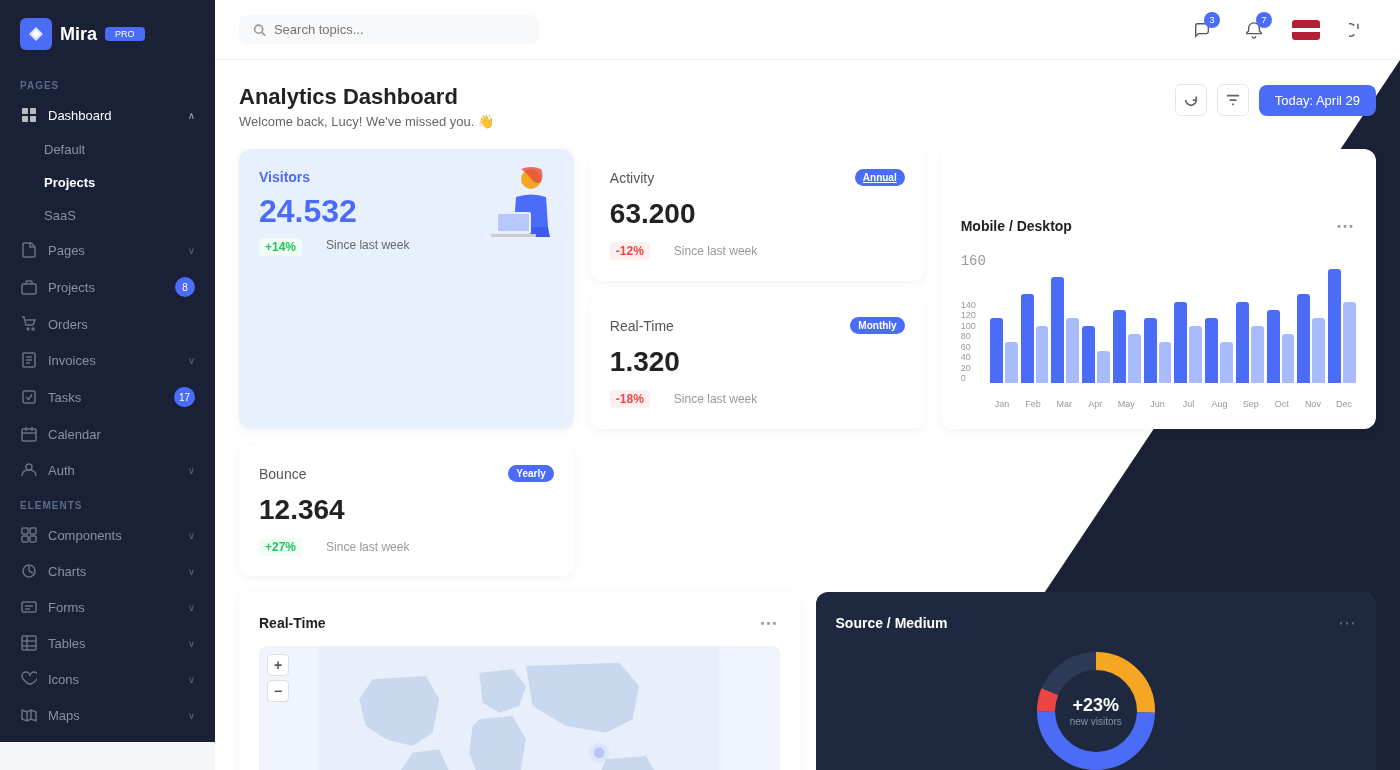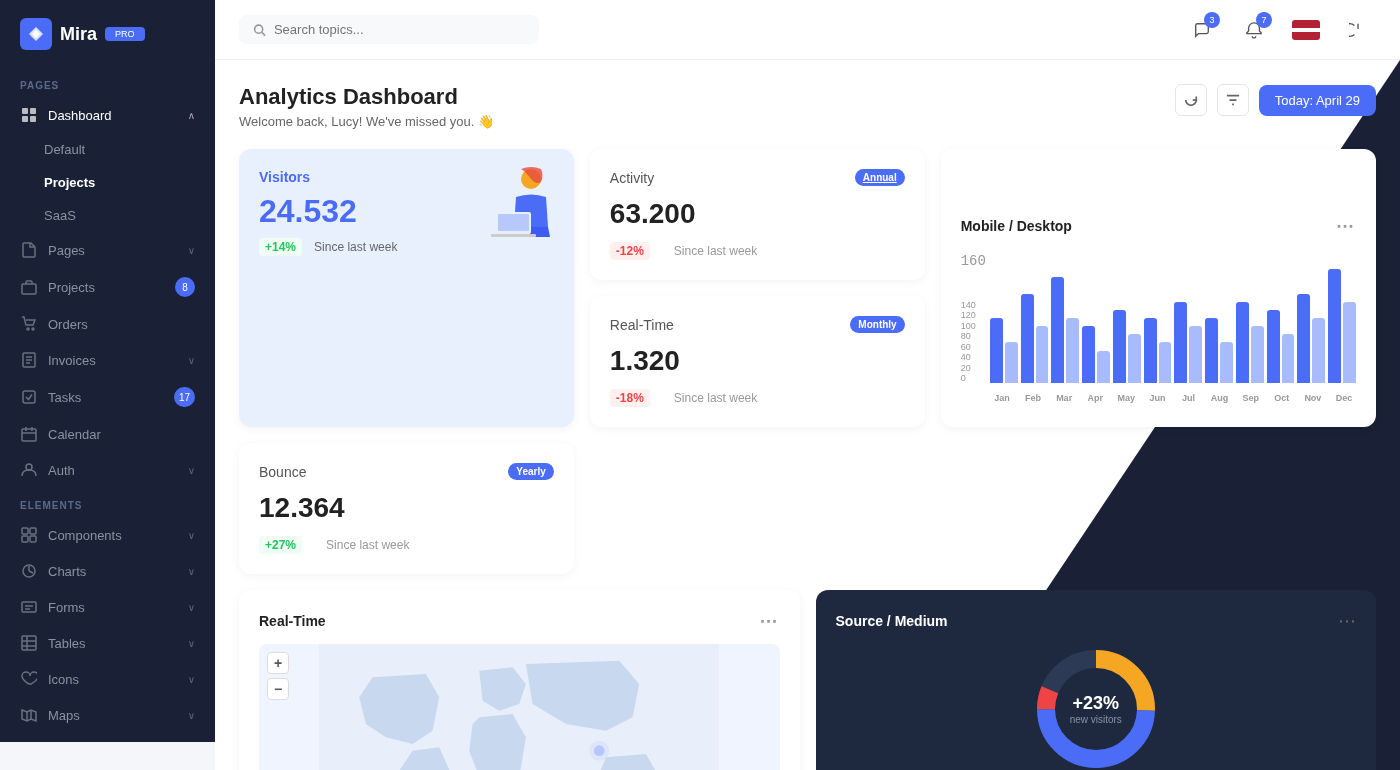--- a/index.html
+++ b/index.html
@@ -544,21 +544,21 @@
           </div>
           <button class="date-btn">Today: April 29</button>
         </div>
       </div>
 
       <div style="display:grid; grid-template-columns: 1fr 1fr 1.3fr; gap:16px; margin-bottom:16px;">
 
         <div class="stat-card visitors" style="position:relative; grid-row: span 2;">
           <div style="color:#4a6cf7; font-size:14px; font-weight:600; margin-bottom:8px;">Visitors</div>
           <div style="font-size:32px; font-weight:800; color:#4a6cf7; margin-bottom:8px;">24.532</div>
-          <div style="display:flex; align-items:center; gap:12px;">
+          <div style="display:flex; align-items:flex-start; gap:24px;">
             <span class="stat-change positive">+14%</span>
             <span style="font-size:12px; color:#666;">Since last week</span>
           </div>
 
           <div style="position:absolute; right:8px; top:8px;">
             <svg width="90" height="90" viewBox="0 0 90 90">
 
               <circle cx="55" cy="22" r="10" fill="#f5a623"></circle>
               <path d="M40 40 Q55 35 70 40 L72 70 H38 Z" fill="#4a6cf7"></path>
               <path d="M38 70 H72 L74 80 H36 Z" fill="#3d5af1"></path>
@@ -646,21 +646,21 @@
                   </div>
                   <div style="display: flex; align-items: flex-end; gap: 2px; flex: 1 1 0%;">
                     <div style="flex: 1 1 0%; border-radius: 3px 3px 0px 0px; background: rgb(74, 108, 247); height: 89.375px; min-width: 6px;"></div>
                     <div style="flex: 1 1 0%; border-radius: 3px 3px 0px 0px; background: rgb(168, 188, 253); height: 65px; min-width: 6px;"></div>
                   </div>
                   <div style="display: flex; align-items: flex-end; gap: 2px; flex: 1 1 0%;">
                     <div style="flex: 1 1 0%; border-radius: 3px 3px 0px 0px; background: rgb(74, 108, 247); height: 113.75px; min-width: 6px;"></div>
                     <div style="flex: 1 1 0%; border-radius: 3px 3px 0px 0px; background: rgb(168, 188, 253); height: 81.25px; min-width: 6px;"></div>
                   </div>
                 </div>
-              <div style="display:flex; gap:7px; margin-top:10px;font-weight:bold;">
+              <div style="display:flex; gap:7px; margin-top:16px;">
                 <span style="flex:1;text-align:center;font-size:9px;color:#999;">Jan</span>
                 <span style="flex:1;text-align:center;font-size:9px;color:#999;">Feb</span>
                 <span style="flex:1;text-align:center;font-size:9px;color:#999;">Mar</span>
                 <span style="flex:1;text-align:center;font-size:9px;color:#999;">Apr</span>
                 <span style="flex:1;text-align:center;font-size:9px;color:#999;">May</span>
                 <span style="flex:1;text-align:center;font-size:9px;color:#999;">Jun</span>
                 <span style="flex:1;text-align:center;font-size:9px;color:#999;">Jul</span>
                 <span style="flex:1;text-align:center;font-size:9px;color:#999;">Aug</span>
                 <span style="flex:1;text-align:center;font-size:9px;color:#999;">Sep</span>
                 <span style="flex:1;text-align:center;font-size:9px;color:#999;">Oct</span>

